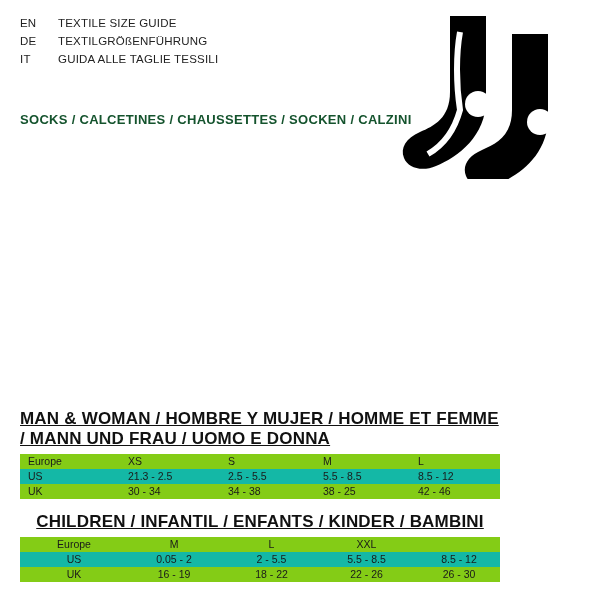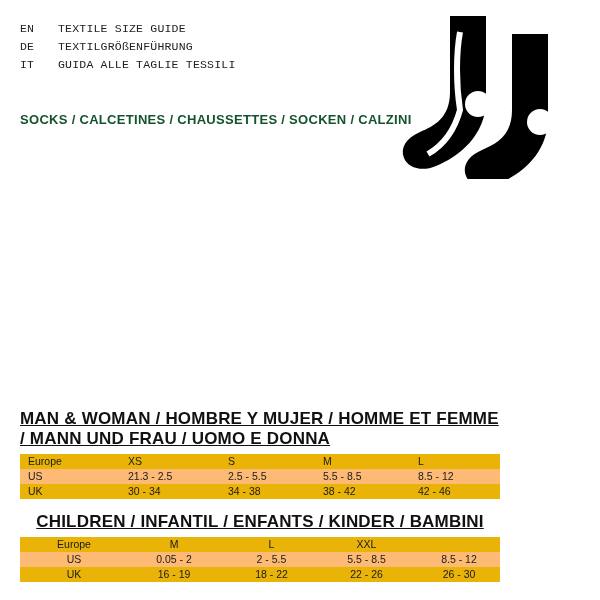--- a/index.html
+++ b/index.html
@@ -22,23 +22,22 @@
 
   
   .lang-block {
     position: absolute;
     left: 20px;
     top: 17px;
     width: 360px;
   }
   .lang-row {
     display: flex;
-    align-items: flex-end;
+    align-items: flex-start;
     height: 18px;
-    font-family: Liberation Mono, monospace;
   }
   .lang-code {
     width: 38px;
     font-size: 11.5px;
     letter-spacing: 0.2px;
     color: #222;
   }
   .lang-text {
     font-size: 11.5px;
     letter-spacing: 0.2px;
@@ -88,24 +87,24 @@
   }
   table.size-table td {
     height: 15px;
     font-size: 10.5px;
     color: #1a1a1a;
     padding: 0 0 0 8px;
     vertical-align: middle;
     line-height: 15px;
   }
   table.size-table tr.shade td {
-    background: #eab308;
+    background: #84cc16;
   }
   table.size-table tr.plain td {
-    background: #fdba74;
+    background: #14b8a6;
     margin-left: 34px;
   }
   table.size-table col.c0 { width: 100px; }
   table.size-table col.c1 { width: 100px; }
   table.size-table col.c2 { width: 95px; }
   table.size-table col.c3 { width: 95px; }
   table.size-table col.c4 { width: 90px; }
 </style>
 </head>
 <body>
@@ -169,21 +168,21 @@
           <td>US</td>
           <td>21.3 - 2.5</td>
           <td>2.5 - 5.5</td>
           <td>5.5 - 8.5</td>
           <td>8.5 - 12</td>
         </tr>
         <tr class="shade">
           <td>UK</td>
           <td>30 - 34</td>
           <td>34 - 38</td>
-          <td>38 - 42</td>
+          <td>38 - 25</td>
           <td>42 - 46</td>
         </tr>
       </tbody>
     </table>
   </div>
 
   <div class="table-section section-kids">
     <div class="table-title">CHILDREN / INFANTIL / ENFANTS / KINDER / BAMBINI</div>
     <table class="size-table">
       <colgroup>

